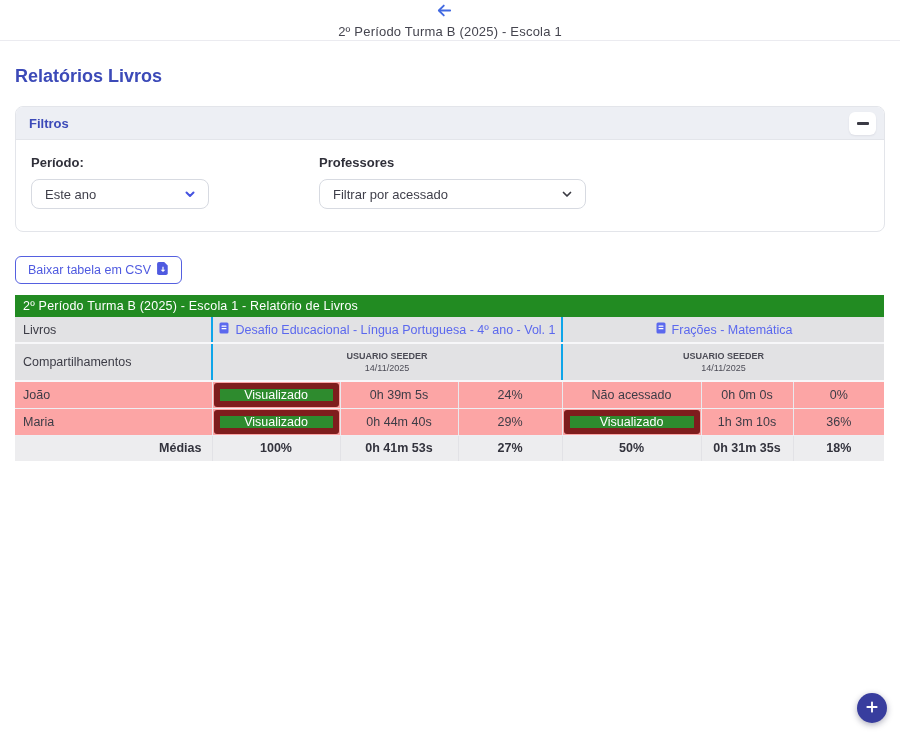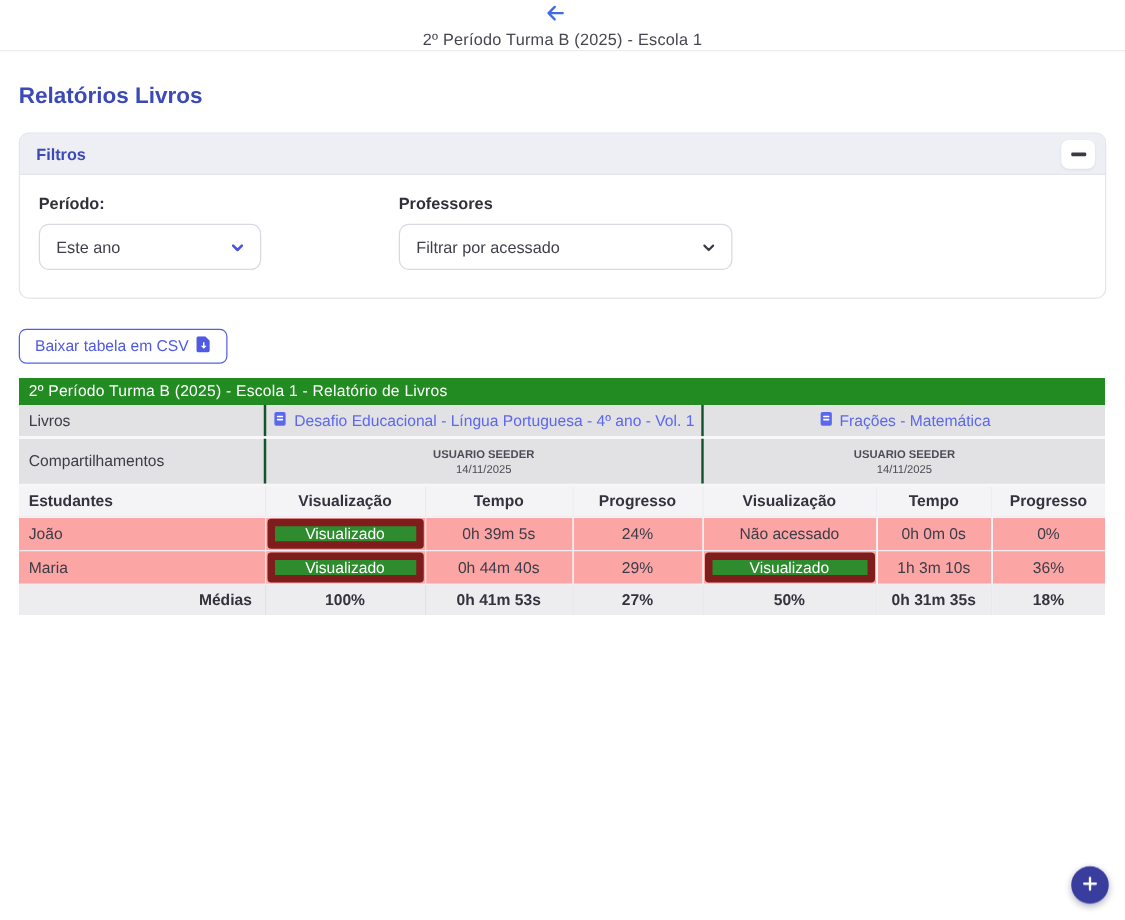--- a/index.html
+++ b/index.html
@@ -60,21 +60,21 @@
     box-shadow: 0 1px 2px rgba(40,40,60,0.08);
   }
   .minus-glyph { width: 12px; height: 3px; background: #3a3a44; border-radius: 1px; }
 
   .filters-body {
     display: flex; gap: 110px;
     padding: 15px 15px 22px 15px;
   }
   .field-label { font-size: 13px; font-weight: 600; color: #30303a; margin-bottom: 9px; }
   .select-box {
-    height: 37px;
+    height: 30px;
     border: 1px solid #d7dae1; border-radius: 8px;
     background: #ffffff;
     display: flex; align-items: center; justify-content: space-between;
     padding: 0 12px 0 13px;
     font-size: 13px; color: #3f3f4a;
     cursor: pointer;
   }
   .select-period { width: 178px; }
   .select-prof { width: 267px; }
   .chevron { width: 12px; height: 12px; flex: 0 0 auto; }
@@ -107,21 +107,21 @@
     color: #ffffff;
     font-weight: 500;
     height: 22px;
     padding: 0 0 0 8px;
     font-size: 12.5px;
     letter-spacing: .2px;
   }
   tr.gray-row td {
     background: #e2e2e4;
     height: 26px;
-    border-left: 2px solid #14532d;
+    border-left: 2px solid #0ea5e9;
     border-bottom: 2px solid #f7f7f9;
   }
   tr.gray-row td:first-child { border-left: none; padding-left: 8px; }
   tr.shares-row td { height: 38px; }
 
   .book-link {
     display: inline-flex; align-items: center; gap: 5px;
     color: #5b68ee; text-decoration: none;
     font-size: 12.5px;
     cursor: pointer;
@@ -293,29 +293,20 @@
         <td>Compartilhamentos</td>
         <td colspan="3" class="share-cell">
           <span class="share-user">USUARIO SEEDER</span>
           <span class="share-date">14/11/2025</span>
         </td>
         <td colspan="3" class="share-cell">
           <span class="share-user">USUARIO SEEDER</span>
           <span class="share-date">14/11/2025</span>
         </td>
       </tr>
-      <tr class="head-row">
-        <td>Estudantes</td>
-        <td>Visualização</td>
-        <td>Tempo</td>
-        <td>Progresso</td>
-        <td>Visualização</td>
-        <td>Tempo</td>
-        <td>Progresso</td>
-      </tr>
       <tr class="data-row">
         <td>João</td>
         <td class="badge-cell">
           <div class="status-badge">Visualizado</div>
         </td>
         <td>0h 39m 5s</td>
         <td>24%</td>
         <td>Não acessado</td>
         <td>0h 0m 0s</td>
         <td>0%</td>

